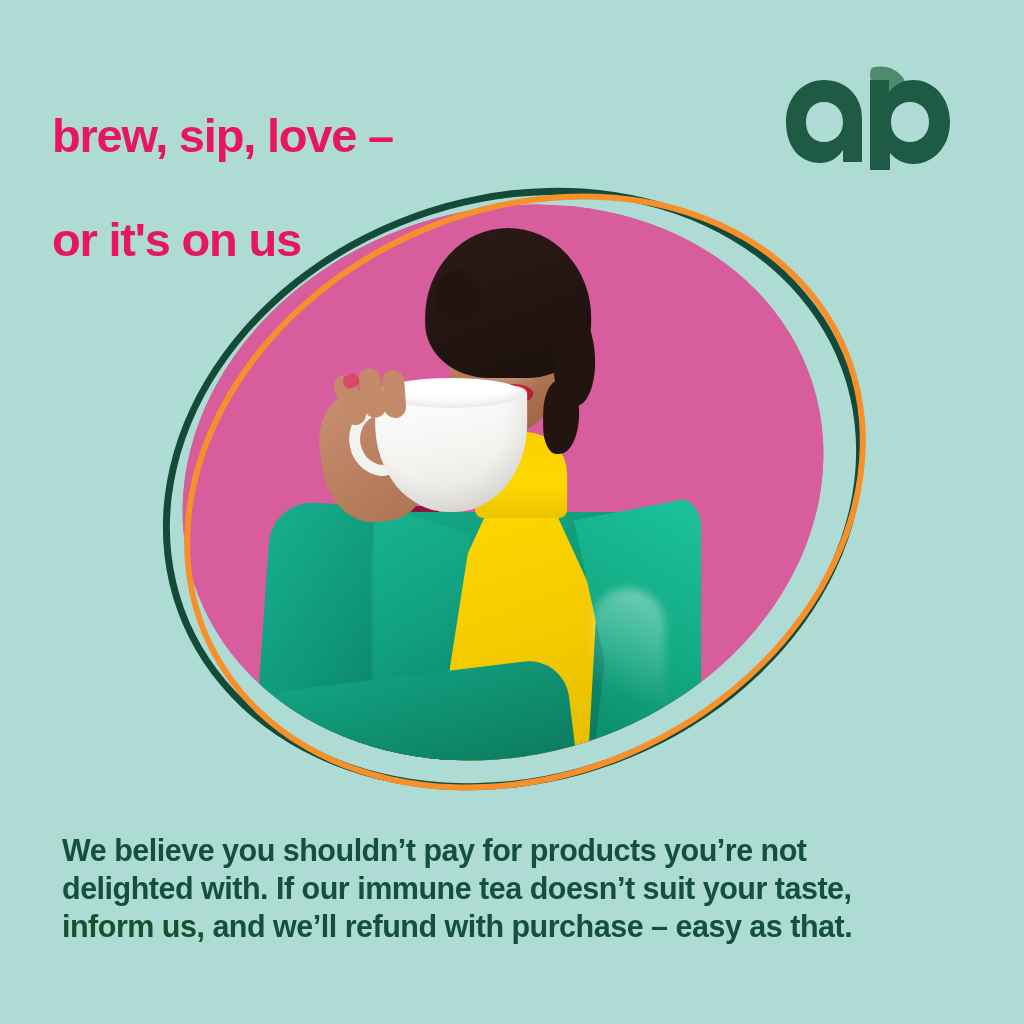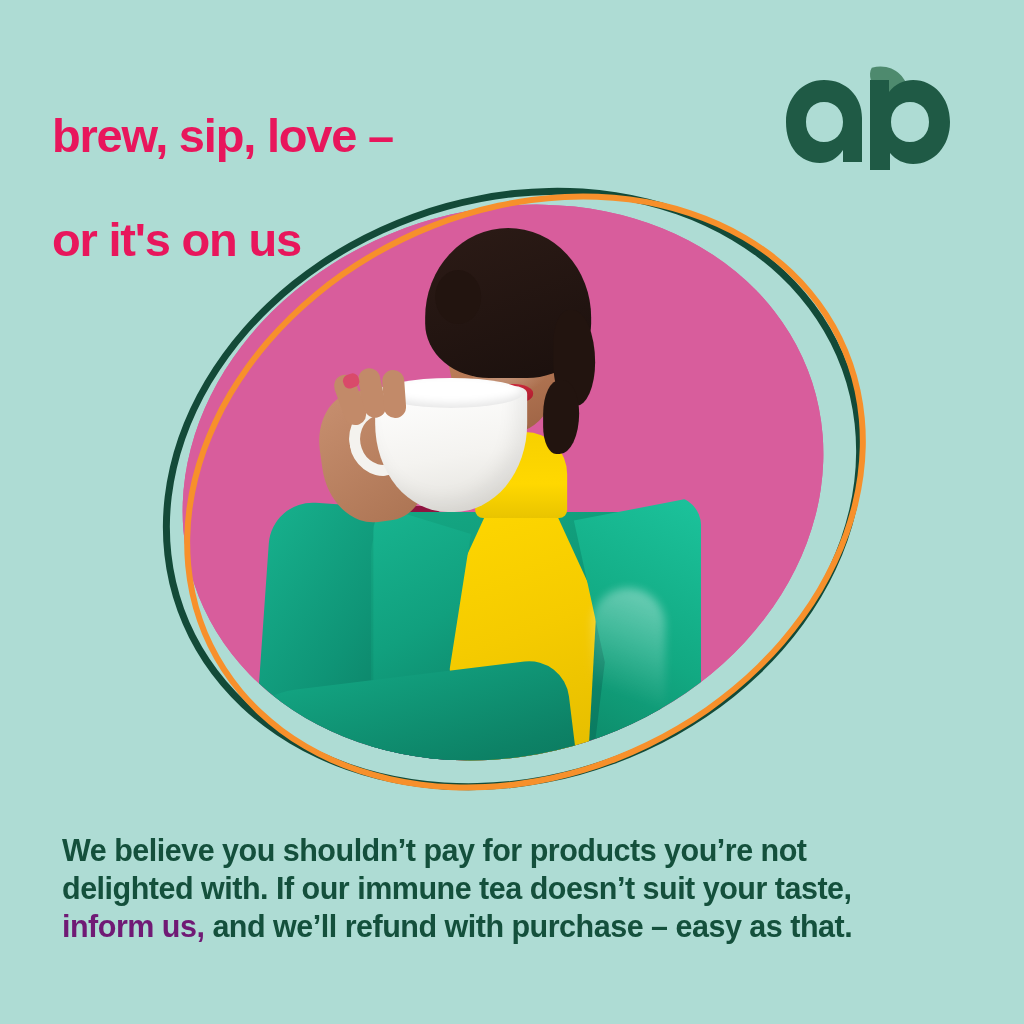--- a/index.html
+++ b/index.html
@@ -355,21 +355,21 @@
     left: 62px;
     top: 800px;
     width: 840px;
     color: #14503c;
     font-family: "Liberation Sans", "DejaVu Sans", sans-serif;
     font-weight: 700;
     font-size: 30.5px;
     line-height: 38px;
     letter-spacing: -0.5px;
   }
-  .body-copy .accent { color: #701a75; }
+  .body-copy .accent { color: #14532d; }
 </style>
 </head>
 <body>
 
 <div id="canvas">
 
   <div class="headline">
     <span class="l1">brew, sip, love –</span>
     <span class="l2">or it's on us</span>
   </div>

